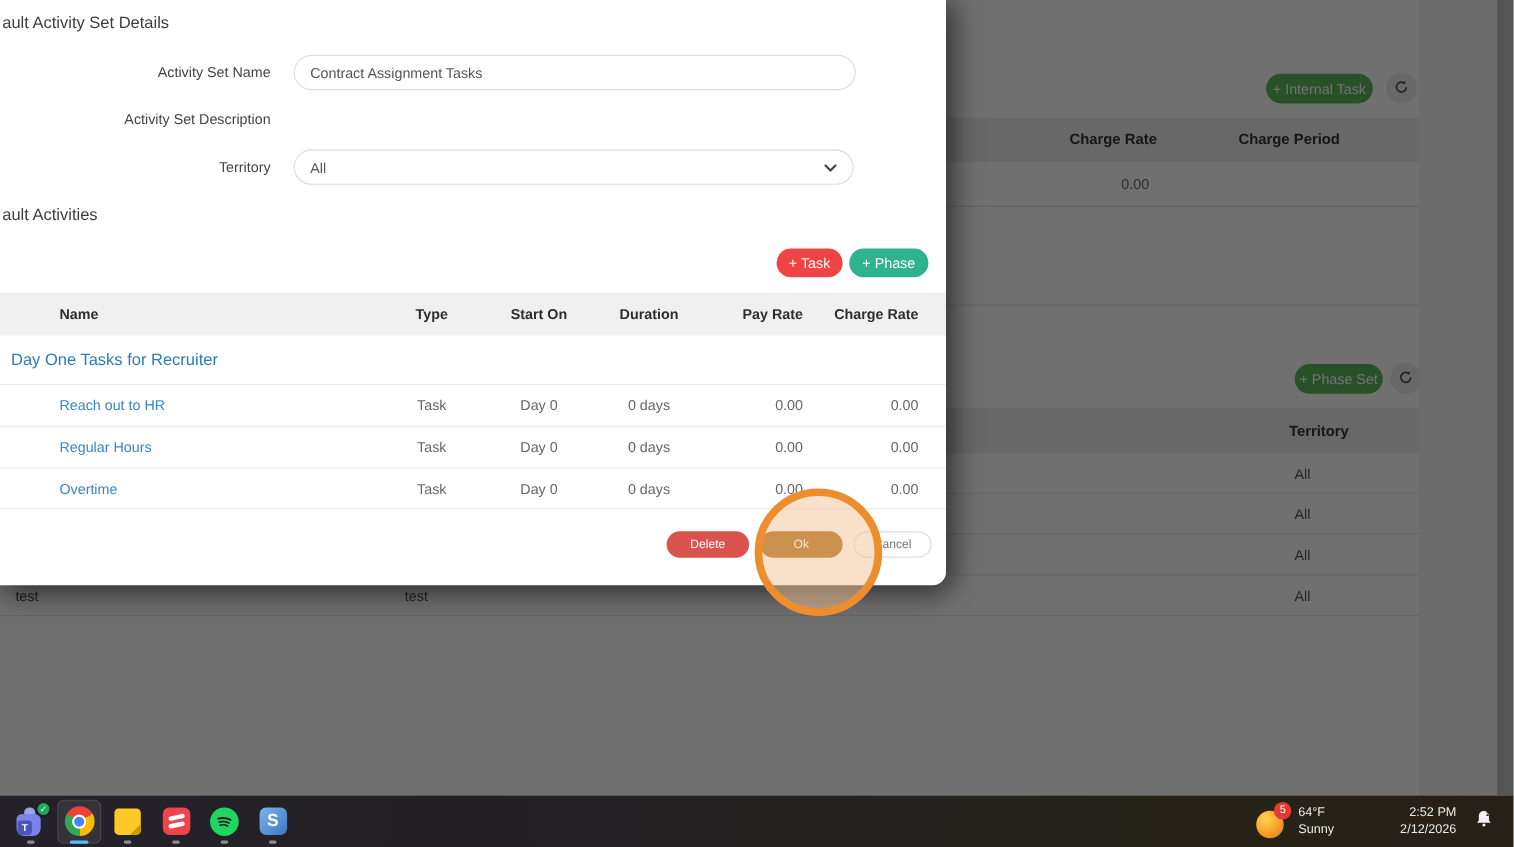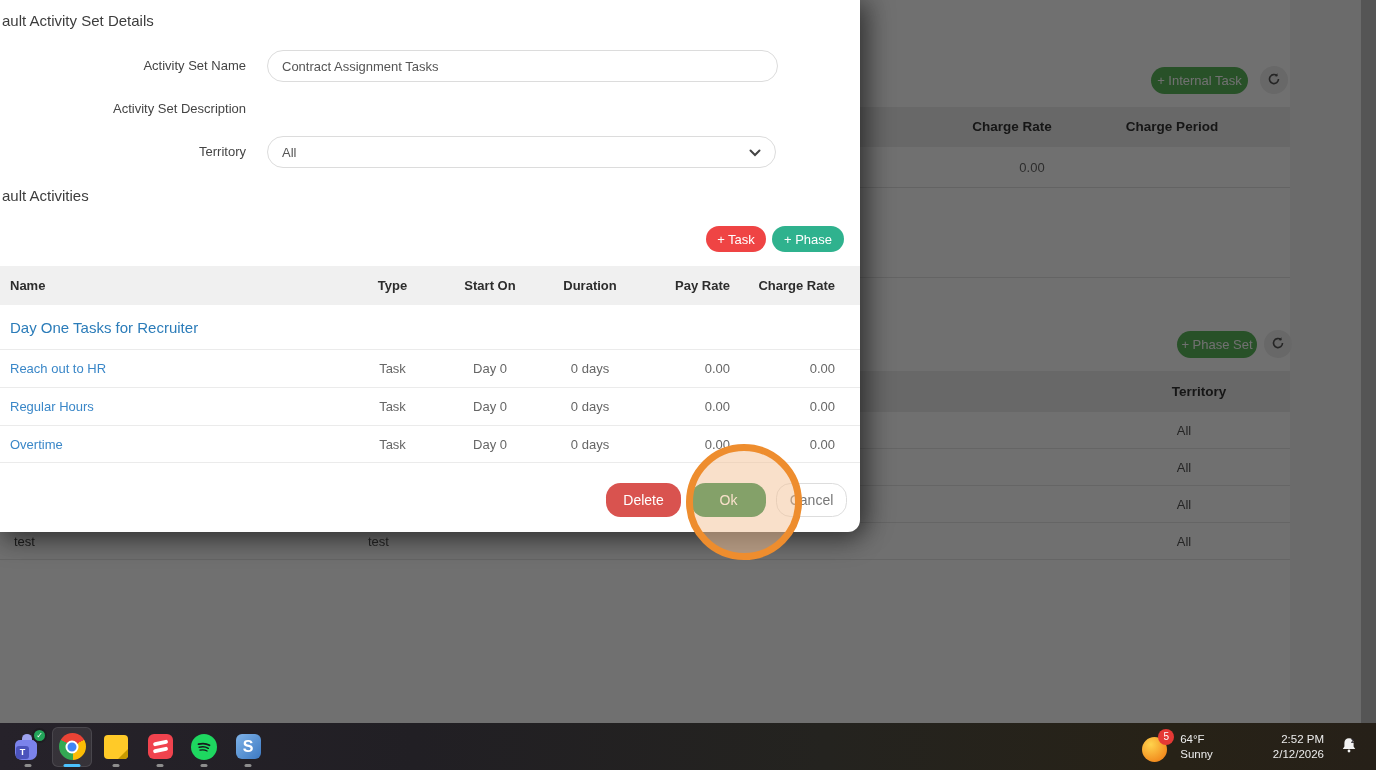--- a/index.html
+++ b/index.html
@@ -50,39 +50,39 @@
   .form-input { position:absolute; left:267px; width:511px; height:32px; border:1px solid #dcdcdc; border-radius:16px;
                 padding:0 14px; font-size:13px; color:#555; font-family:"Liberation Sans",sans-serif; background:#fff; outline:none; }
   .form-select { position:absolute; left:267px; width:509px; height:32px; border:1px solid #dcdcdc; border-radius:16px;
                  padding:0 14px; font-size:13px; color:#555; background:#fff; display:flex; align-items:center;
                  justify-content:space-between; cursor:pointer; }
   .section-title { position:absolute; left:2px; top:187px; font-size:15px; color:#3d3d3d; }
   .m-task-btn { position:absolute; left:706px; top:226px; width:60px; height:26px; background:#ef4444; }
   .m-phase-btn { position:absolute; left:772px; top:226px; width:72px; height:26px; background:#2fb28e; }
 
   .m-table { position:absolute; left:0; top:266px; width:860px; }
-  .m-row { display:flex; align-items:center; font-size:13px; color:#666; }
+  .m-row { display:flex; align-items:center; font-size:13px; color:#666;padding-left:44px; }
   .m-head { height:39px; background:#f0f0f0; font-weight:600; color:#2d2d2d; font-size:13px; }
   .col-name { flex:1; padding-left:10px; }
   .col-type { width:85px; text-align:center; }
   .col-start { width:110px; text-align:center; }
   .col-dur { width:90px; text-align:center; }
   .col-pay { width:95px; text-align:right; }
   .col-charge { width:130px; text-align:right; padding-right:25px; }
   .phase-row { height:44px; display:flex; align-items:center; }
   .phase-name { padding-left:10px; font-size:15px; color:#2b7cb9; font-weight:500; }
   .task-row { height:38px; border-top:1px solid #ebebeb; }
   .task-row:last-child { border-bottom:1px solid #ebebeb; }
   .task-link { color:#3a87c8; cursor:pointer; }
 
-  .m-footer-btn { position:absolute; top:483px; height:34px; border-radius:14.5px; font-size:14px;
+  .m-footer-btn { position:absolute; top:483px; height:24px; border-radius:14.5px; font-size:11px;
                   display:flex; align-items:center; justify-content:center; border:none; cursor:pointer;
                   font-family:"Liberation Sans",sans-serif; }
   .delete-btn { right:179px; width:75px; background:#d9534f; color:#fff; }
-  .ok-btn { right:94px; width:75px; background:#15803d; color:#fff; }
+  .ok-btn { right:94px; width:75px; background:#a16207; color:#fff; }
   .cancel-btn { right:13px; width:71px; background:#fff; color:#777; border:1px solid #ddd; }
 
   
   .click-circle { position:absolute; left:686px; top:444px; width:102px; height:102px; border-radius:50%;
                   border:7px solid #ee8d2e; background:rgba(244,193,149,0.5); z-index:5; box-sizing:content-box; }
 
   
   .taskbar { position:absolute; left:0; top:723px; width:1376px; height:47px; z-index:6;
              background:linear-gradient(90deg,#26222a 0%, #211f24 30%, #24231f 60%, #272217 85%, #262018 100%); }
   .tb-icons { position:absolute; left:6px; top:0; height:47px; display:flex; align-items:center; }

